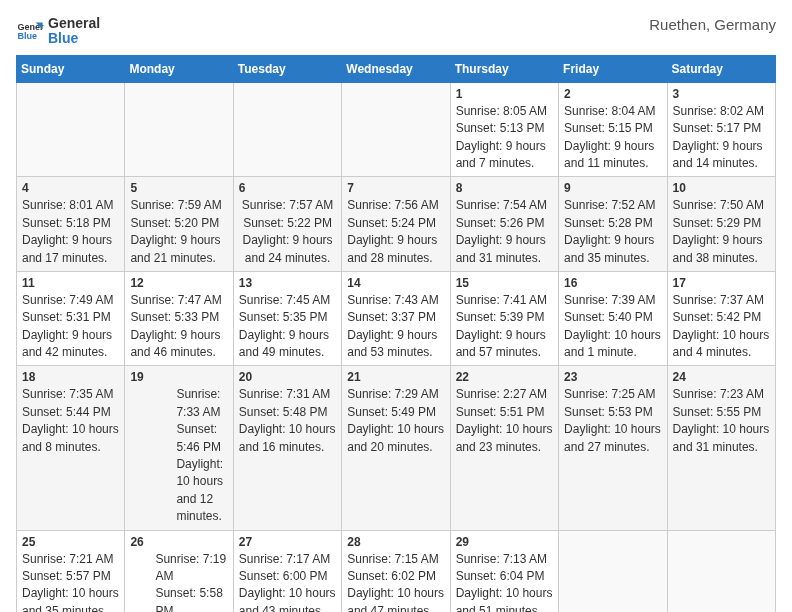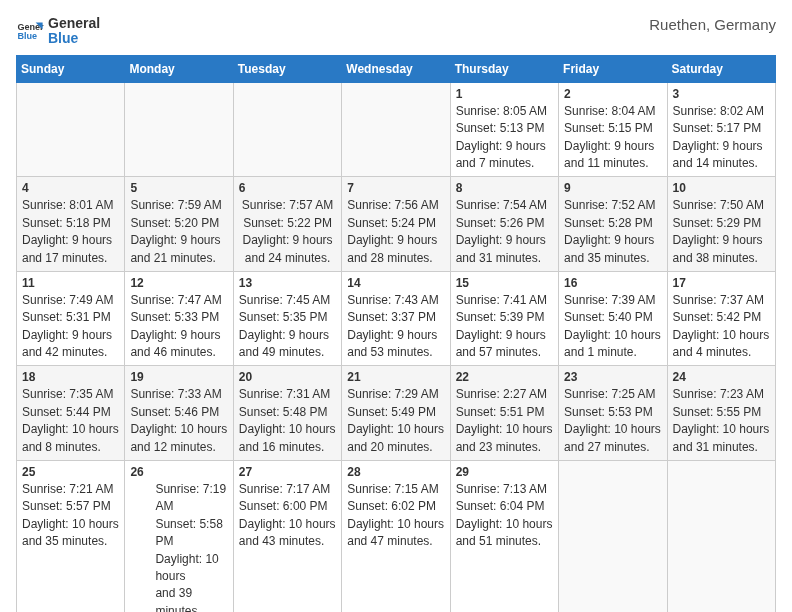--- a/index.html
+++ b/index.html
@@ -248,21 +248,21 @@
       <tr>
         <td>
           <span class="day-num">18</span>
           <div class="day-info" style="white-space: pre-line;">Sunrise: 7:35 AM
 Sunset: 5:44 PM
 Daylight: 10 hours
 and 8 minutes.</div>
         </td>
         <td>
           <span class="day-num">19</span>
-          <div class="day-info" style="white-space: pre-line;">Sunrise: 7:33 AM
+          <div class="day-info" style="white-space: pre-line; margin-left: 46px;">Sunrise: 7:33 AM
 Sunset: 5:46 PM
 Daylight: 10 hours
 and 12 minutes.</div>
         </td>
         <td>
           <span class="day-num">20</span>
           <div class="day-info" style="white-space: pre-line;">Sunrise: 7:31 AM
 Sunset: 5:48 PM
 Daylight: 10 hours
 and 16 minutes.</div>

